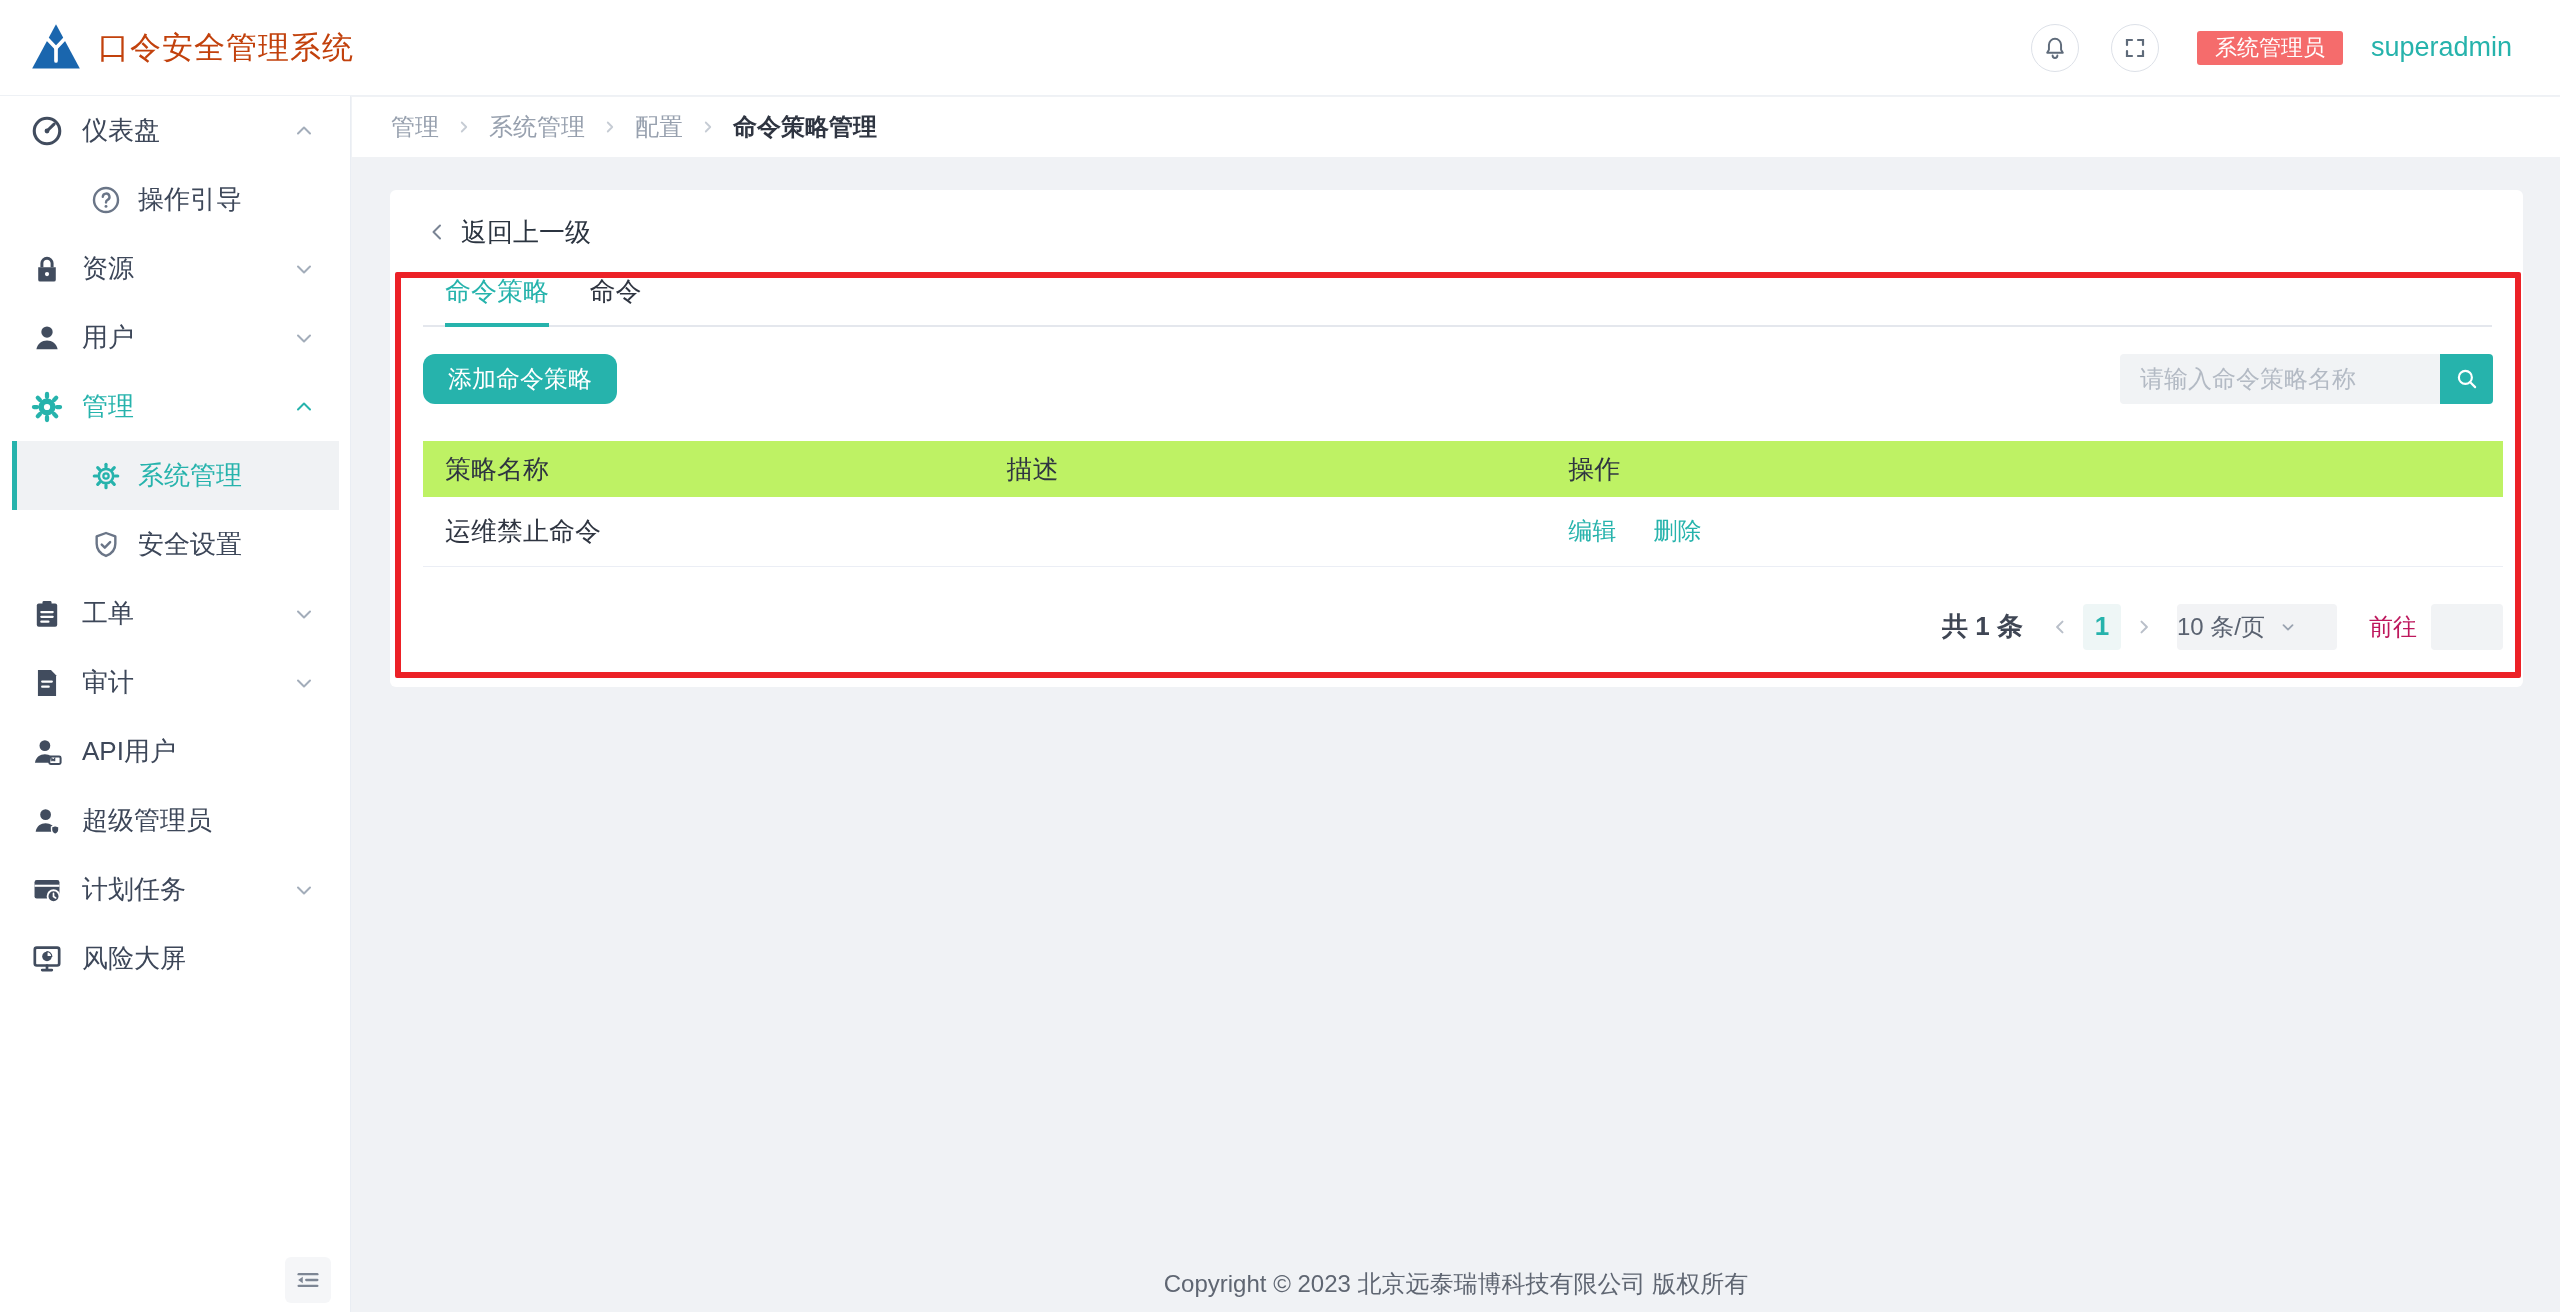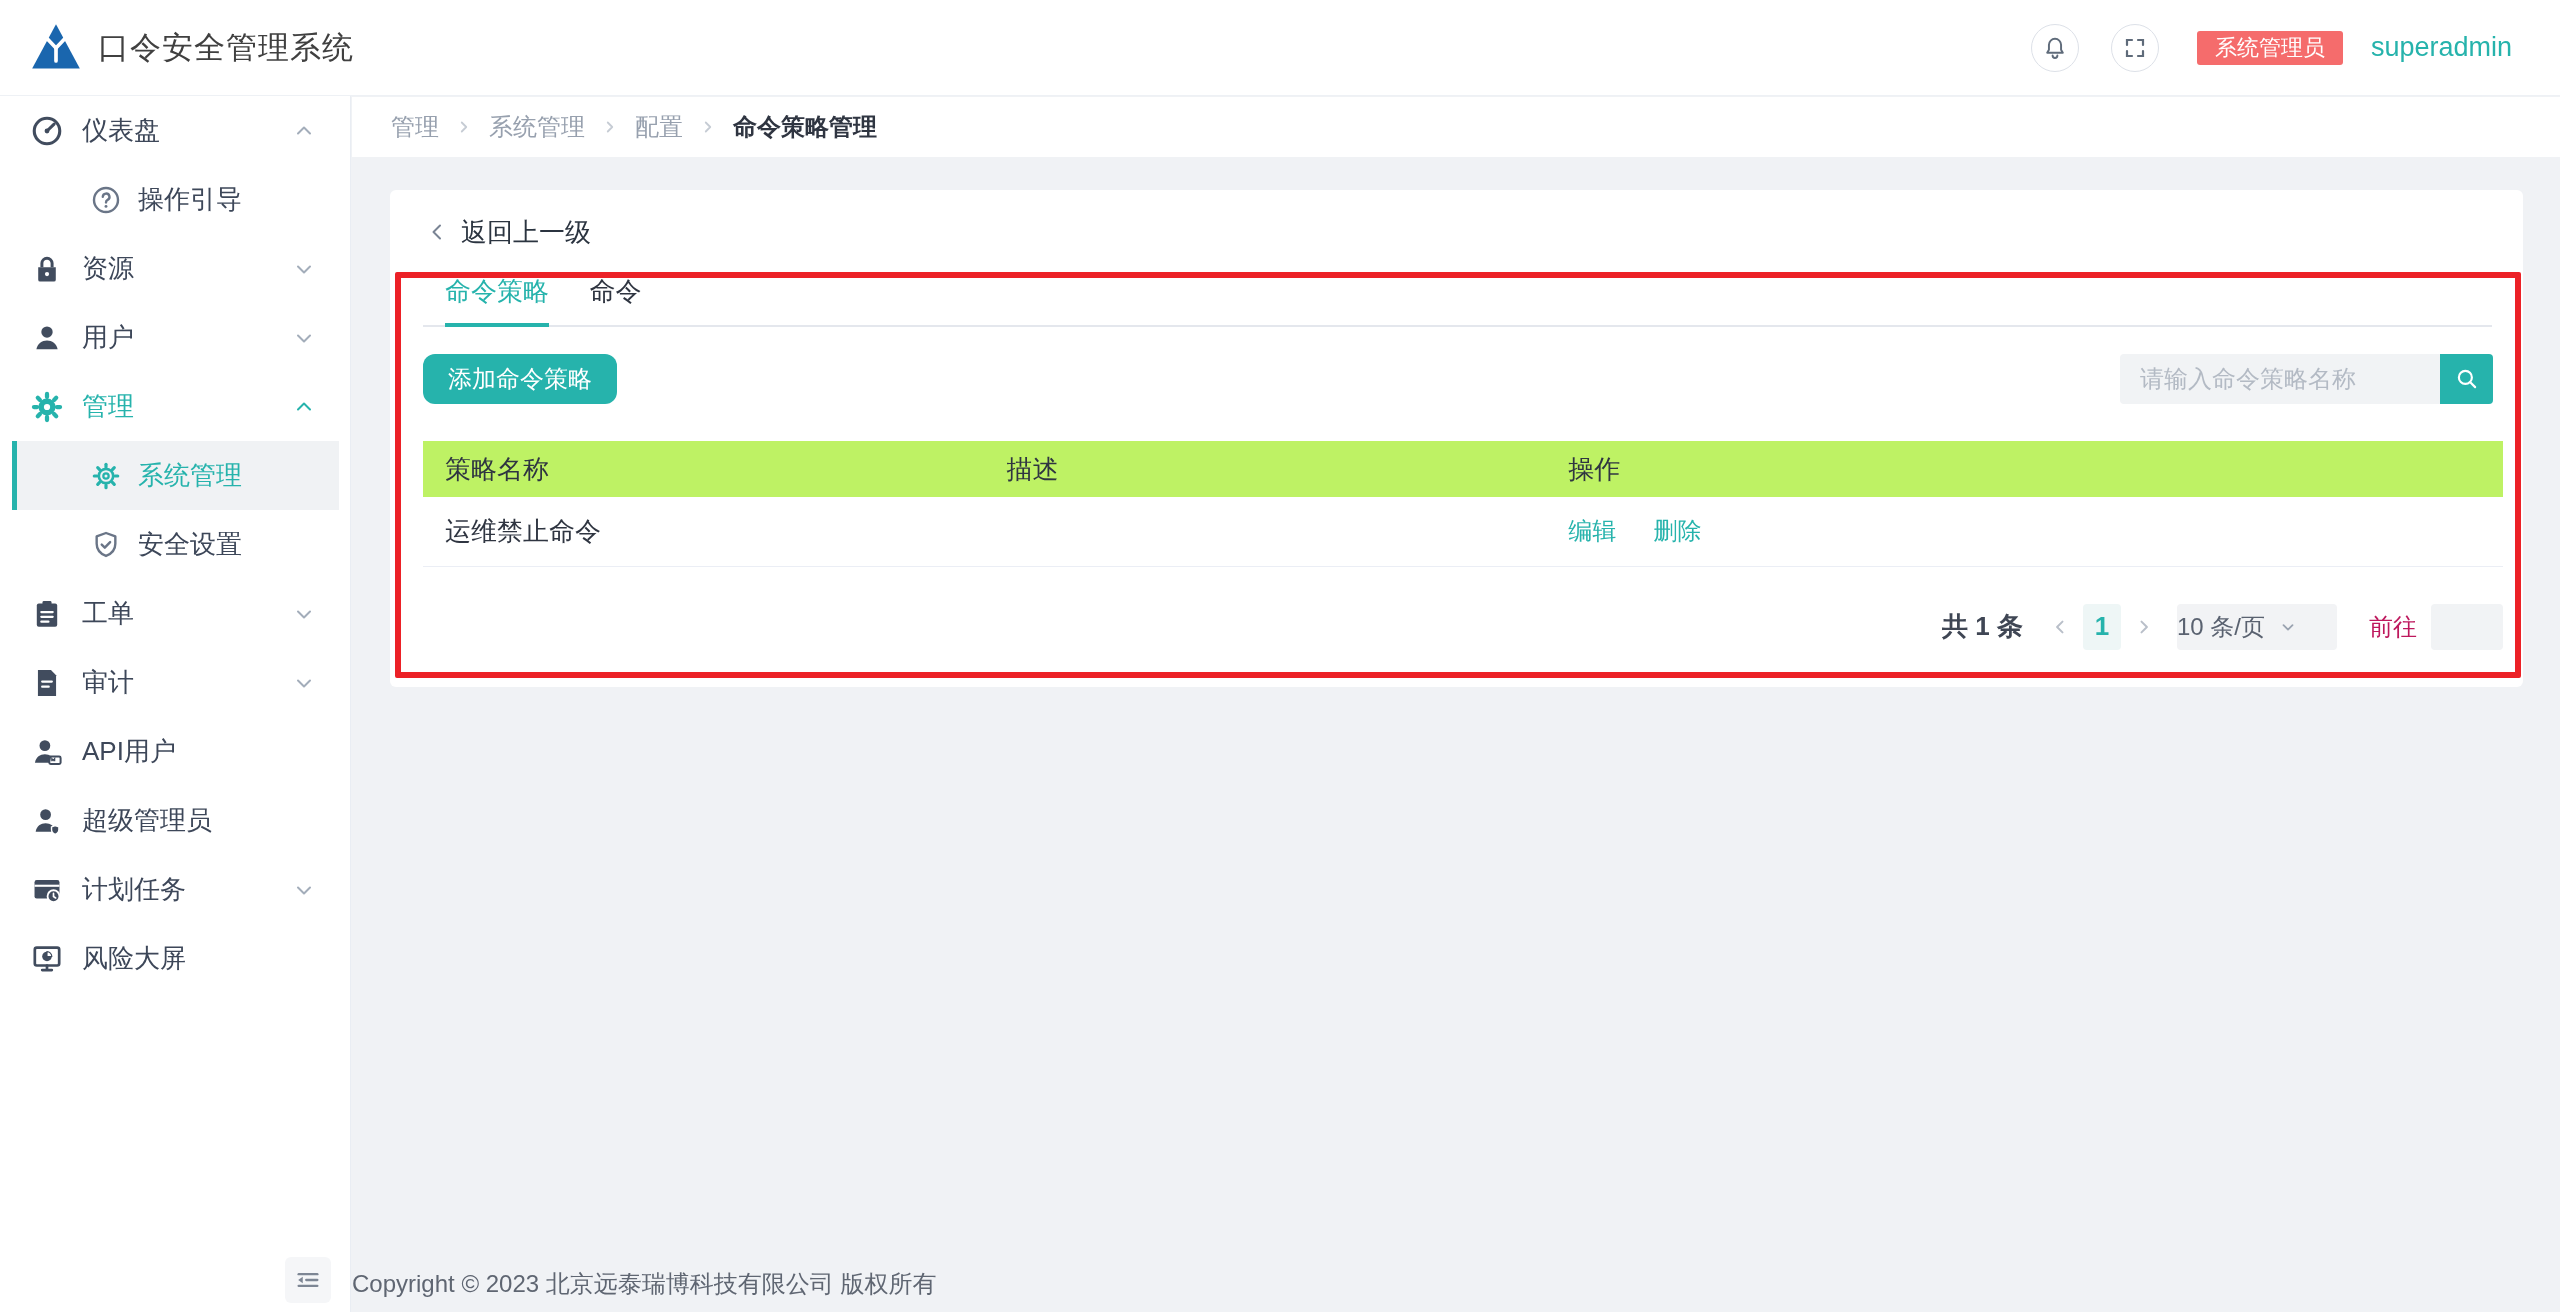--- a/index.html
+++ b/index.html
@@ -3,21 +3,21 @@
 <meta charset="utf-8">
 <style>
   * { margin:0; padding:0; box-sizing:border-box; }
   html,body { width:2560px; height:1312px; overflow:hidden;
     font-family:"Liberation Sans","DejaVu Sans",sans-serif; background:#f0f2f5; }
 
   
   .header { position:absolute; left:0; top:0; width:2560px; height:96px;
     background:#fff; border-bottom:1px solid #eef1f5; display:flex; align-items:center; z-index:10; }
   .logo { margin-left:30px; width:52px; height:52px; }
-  .app-title { margin-left:16px; font-size:31px; font-weight:500; color:#404040; letter-spacing:1px; }
+  .app-title { margin-left:16px; font-size:31px; font-weight:500; color:#c2410c; letter-spacing:1px; }
   .header-right { margin-left:auto; display:flex; align-items:center; padding-right:48px; }
   .icon-circle { width:48px; height:48px; border-radius:50%; border:1px solid #dde1e8;
     display:flex; align-items:center; justify-content:center; color:#5f6b7a; cursor:pointer; }
   .icon-circle + .icon-circle { margin-left:32px; }
   .role-badge { margin-left:38px; height:34px; padding:0 18px; background:#f56c6c; color:#fff;
     font-size:22px; border-radius:3px; display:flex; align-items:center; }
   .username { margin-left:28px; font-size:27px; color:#26b3ac; cursor:pointer; }
 
   
   .sidebar { position:absolute; left:0; top:96px; width:351px; bottom:0; background:#fff;
@@ -85,21 +85,21 @@
   .pg-size { margin-left:14px; width:160px; height:46px; background:#f2f3f5; border-radius:4px;
     display:flex; align-items:center; justify-content:flex-start; font-size:24px; color:#5a6270; cursor:pointer; }
   .pg-size .chev { margin-left:14px; color:#9aa3b0; width:18px; height:18px; }
   .pg-goto-label { margin-left:32px; font-size:24px; color:#be185d; }
   .pg-goto-input { margin-left:14px; width:72px; height:46px; background:#f1f3f5; border:none;
     border-radius:4px; font-size:24px; text-align:center; font-family:inherit; outline:none; }
 
   .annotation-rect { position:absolute; left:395px; top:272px; width:2126px; height:406px;
     border:6px solid #ec2127; border-radius:2px; pointer-events:none; z-index:50; }
 
-  .footer { position:absolute; left:352px; right:0; top:1268px; text-align:left;
+  .footer { position:absolute; left:352px; right:0; top:1268px; text-align:center;
     font-size:24px; color:#5f6672; }
 
   svg { display:block; }
 </style>
 </head>
 <body>
 
 <div class="header">
   <svg class="logo" viewBox="0 0 48 48">
     <path d="M24 2 L46 43 H2 Z" fill="#1a66ae"></path>

